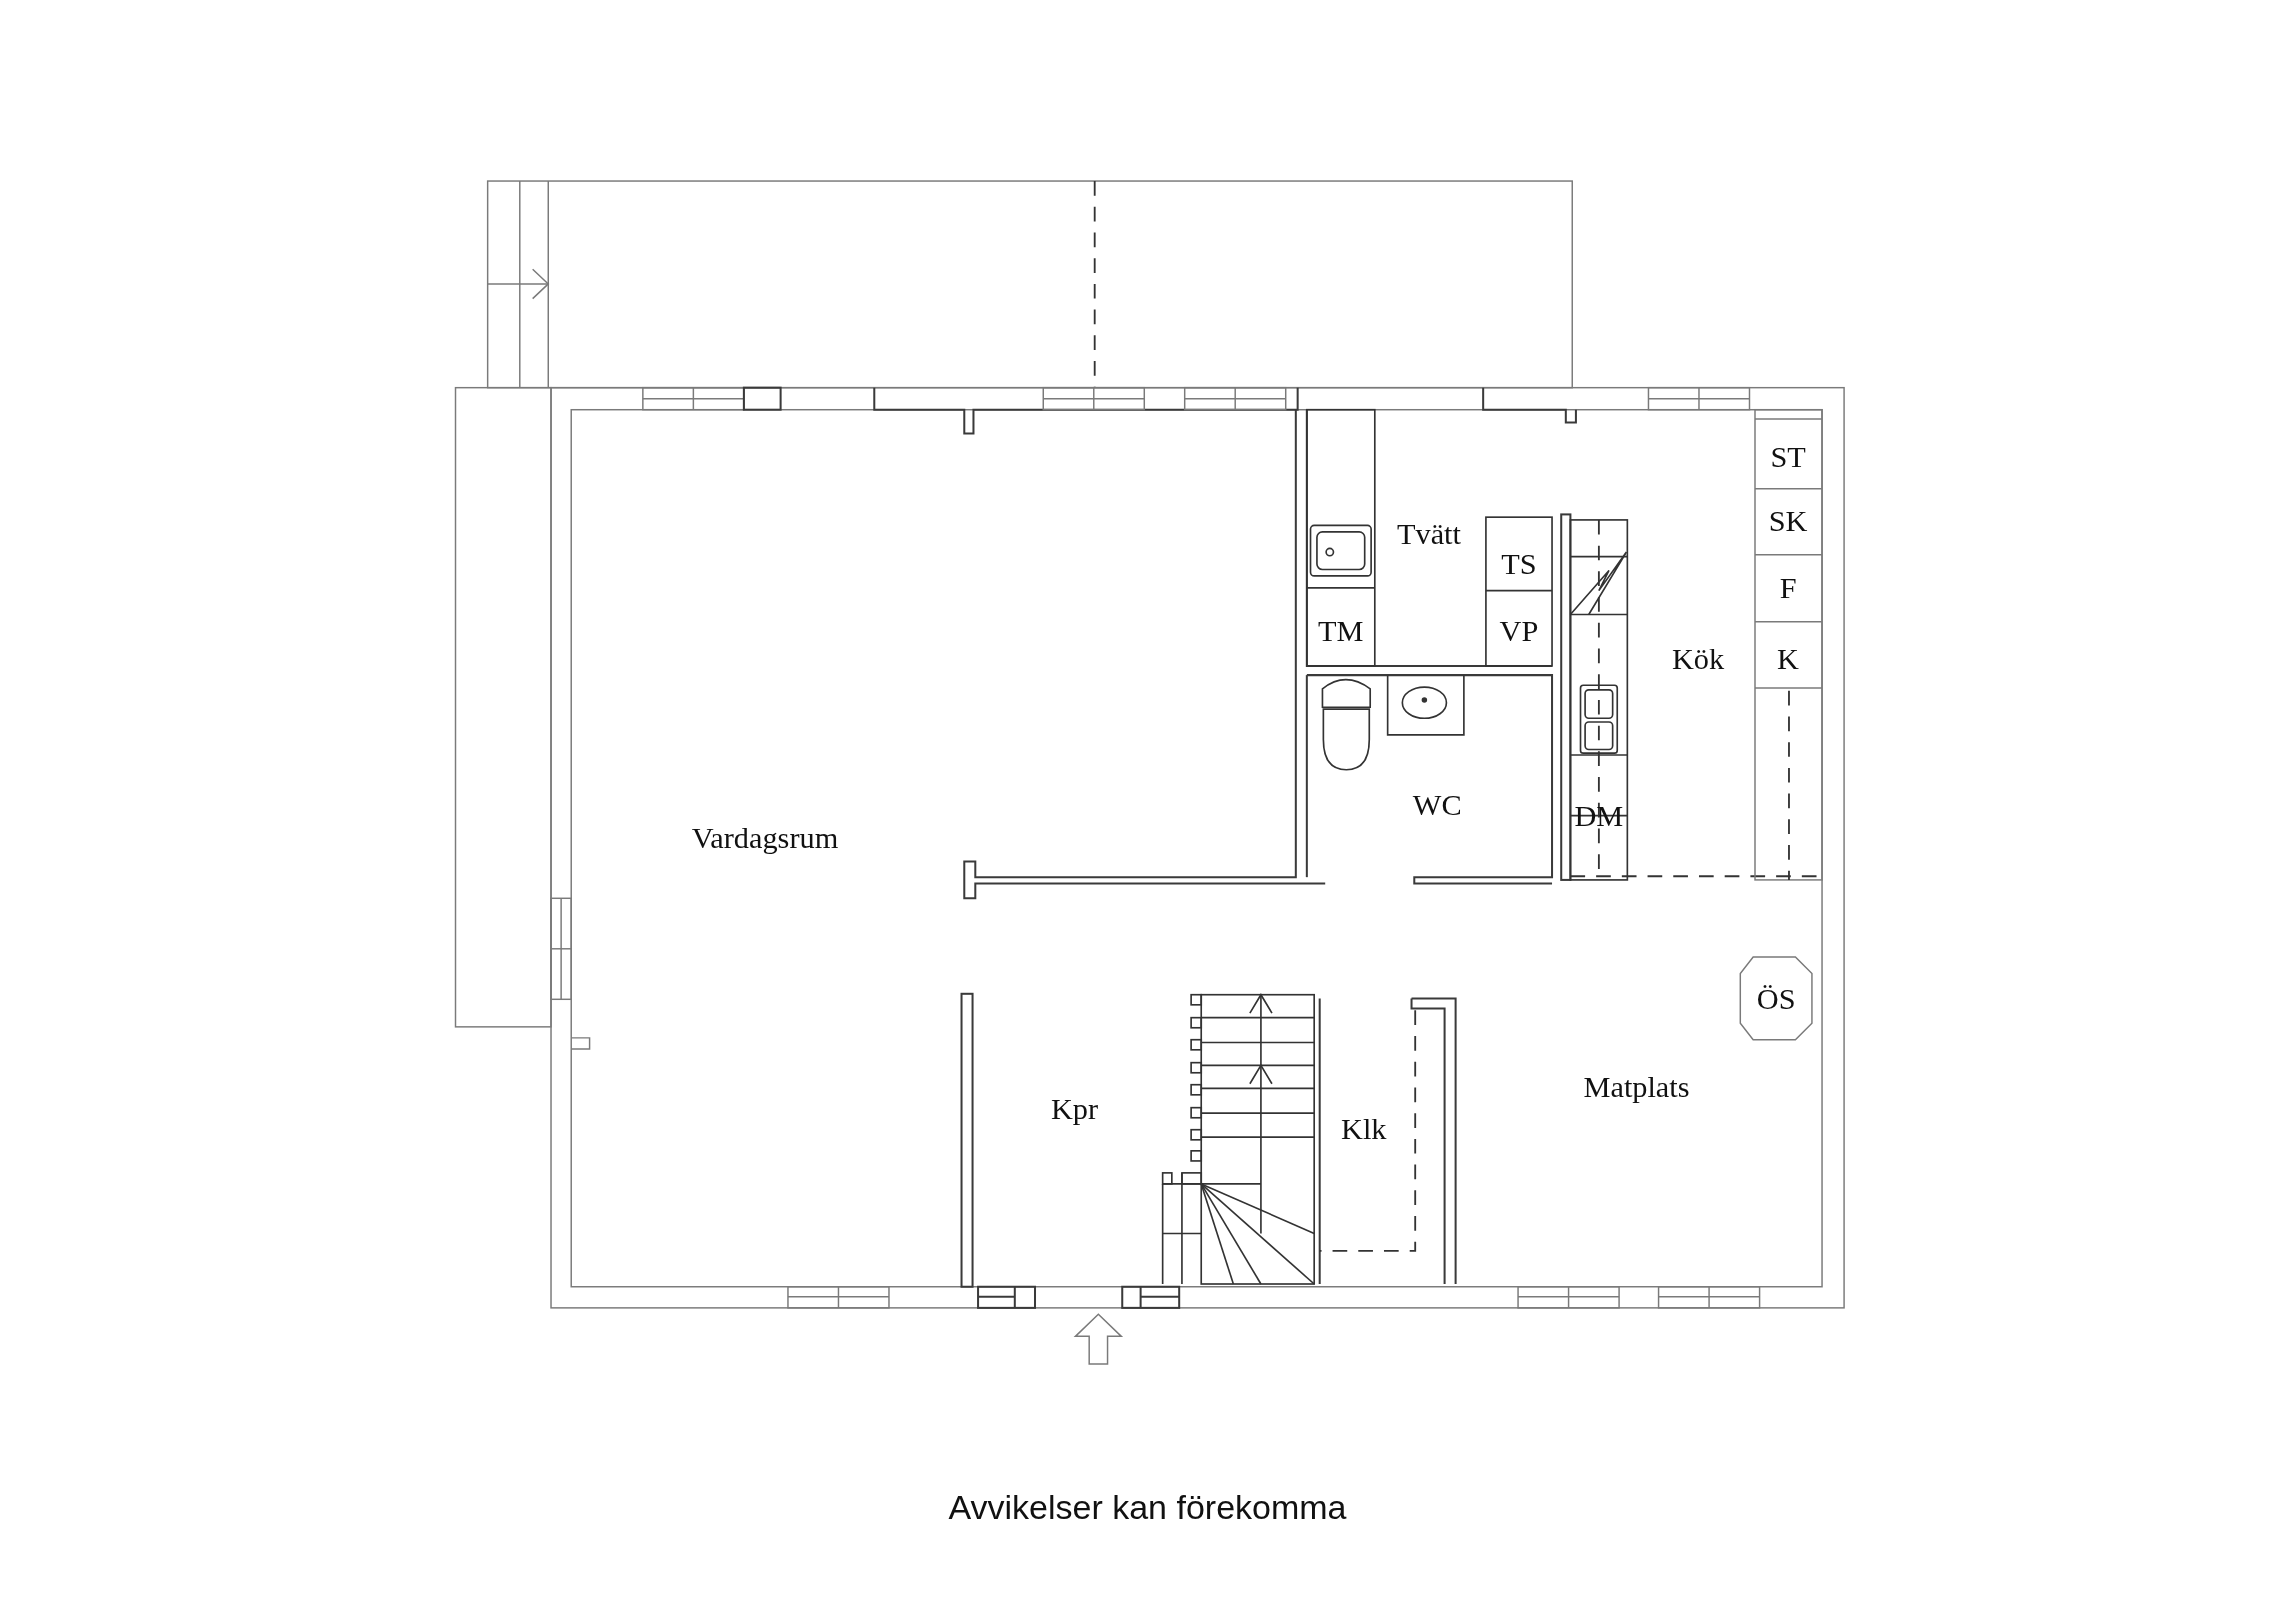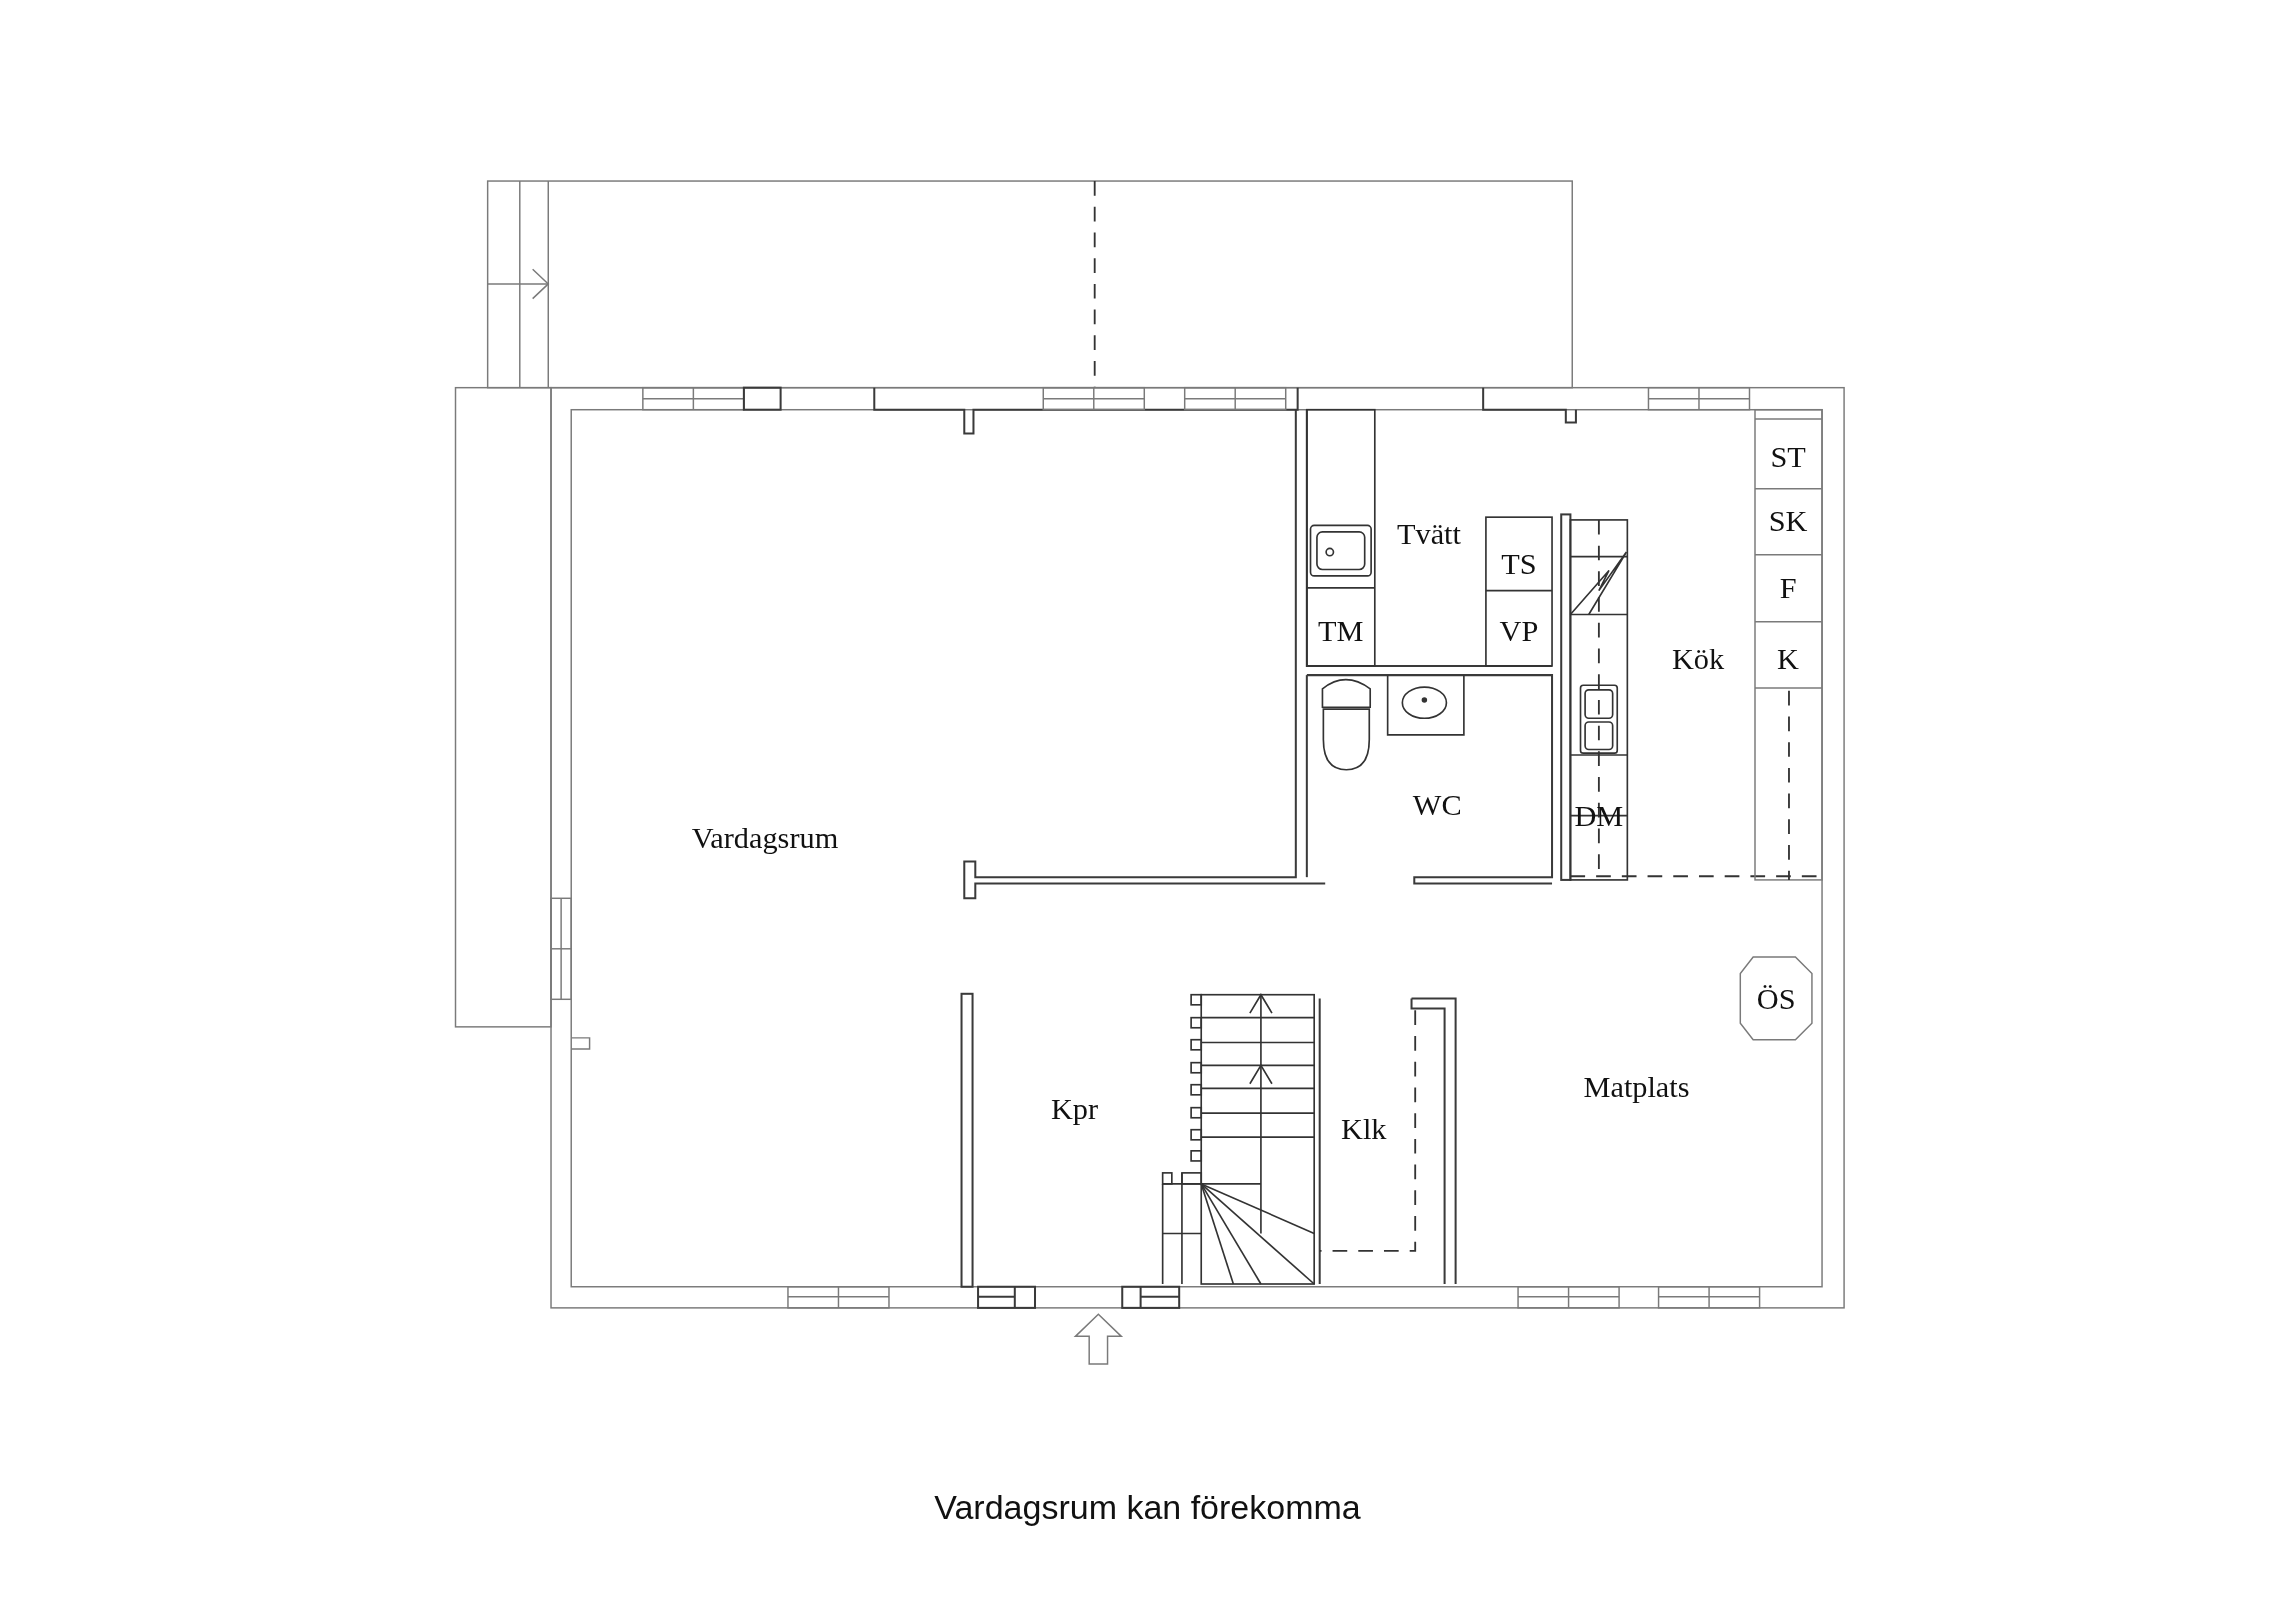--- a/index.html
+++ b/index.html
@@ -185,14 +185,14 @@
   <text class="cab-label" x="1654" y="625" text-anchor="middle">TS</text>
   <text class="cab-label" x="1654" y="698" text-anchor="middle">VP</text>
   <text class="cab-label" x="1741" y="899" text-anchor="middle">DM</text>
   <text class="cab-label" x="1947" y="508" text-anchor="middle">ST</text>
   <text class="cab-label" x="1947" y="578" text-anchor="middle">SK</text>
   <text class="cab-label" x="1947" y="651" text-anchor="middle">F</text>
   <text class="cab-label" x="1947" y="728" text-anchor="middle">K</text>
   <text class="cab-label" x="1934" y="1099" text-anchor="middle">ÖS</text>
 </svg>
 
-<div id="caption">Vardagsrum kan förekomma</div>
+<div id="caption">Avvikelser kan förekomma</div>
 
 
 </body></html>

